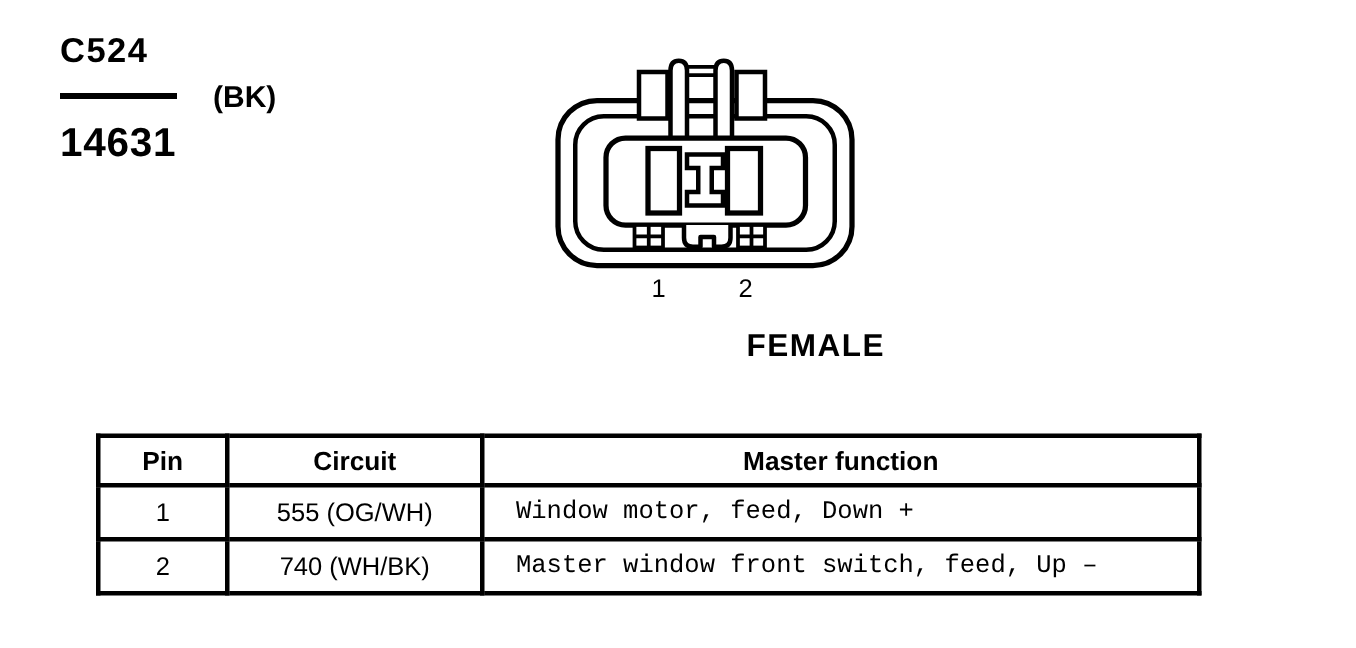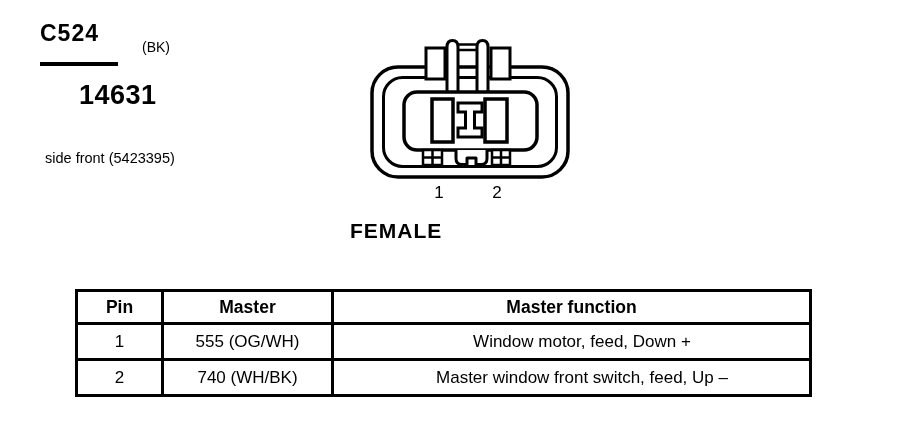--- a/index.html
+++ b/index.html
@@ -16,68 +16,67 @@
   
   .connector-id {
     left:40px; top:20px;
     font-size:23px; font-weight:bold; letter-spacing:1px;
   }
   .id-underline {
     left:40px; top:62px; width:78px; height:4px;
     background:var(--ink);
   }
   .color-code {
-    left:142px; top:39px;
-    font-size:14px; font-weight:normal;
+    left:142px; top:54px;
+    font-size:20px; font-weight:bold;
   }
   .part-number {
     left:40px; top:80px;
-    font-size:27px; font-weight:bold; letter-spacing:0.5px;margin-left:39px;
+    font-size:27px; font-weight:bold; letter-spacing:0.5px;
   }
   .description {
     left:45px; top:147px;
     font-size:14.5px; line-height:22px;
   }
 
   
   .connector-figure { left:350px; top:8px; width:240px; height:205px; }
   .gender-label {
     left:350px; top:219px; width:240px;
-    text-align:left; font-size:21px; font-weight:bold; letter-spacing:1px;
+    text-align:right; font-size:21px; font-weight:bold; letter-spacing:1px;
   }
 
   
-  .pinout-table-wrap { left:47px; top:289px; width:765px;padding-left:28px; }
+  .pinout-table-wrap { left:36px; top:289px; width:765px;padding-left:28px; }
   table {
     width:100%;
     border-collapse:collapse;
     table-layout:fixed;
   }
   th, td {
     border:3px solid var(--ink);
     font-size:17px;
     text-align:center;
     vertical-align:middle;
   }
   th { height:33px; font-weight:bold; font-size:17.5px; }
   td { height:36px; }
   .col-pin { width:86px; }
   .col-circuit { width:170px; }
   td.fn-cell, th.fn-head { }
-  td.fn-cell { text-align:center; padding-left:21px; }
+  td.fn-cell { text-align:left; padding-left:21px;font-family:Liberation Mono, monospace; }
 </style>
 </head>
 <body>
 
 <div class="abs connector-id">C524</div>
 <div class="abs id-underline"></div>
 <div class="abs color-code">(BK)</div>
 <div class="abs part-number">14631</div>
 <div class="abs description">
-  <div>side front (5423395)</div>
 </div>
 
 <svg class="abs connector-figure" viewBox="0 0 240 205" width="240" height="205" xmlns="http://www.w3.org/2000/svg">
 
   <rect x="22" y="59" width="196" height="110" rx="26" fill="#ffffff" stroke="#000" stroke-width="3.5"></rect>
 
   <rect x="33.5" y="69.5" width="173" height="89" rx="19" fill="none" stroke="#000" stroke-width="3"></rect>
 
   <rect x="76" y="40" width="19" height="31" fill="#ffffff" stroke="#000" stroke-width="3"></rect>
   <rect x="141" y="40" width="19" height="31" fill="#ffffff" stroke="#000" stroke-width="3"></rect>
@@ -117,21 +116,21 @@
 <div class="abs pinout-table-wrap">
   <table>
     <colgroup>
       <col class="col-pin">
         <col class="col-circuit">
         <col>
     </colgroup>
     <thead>
       <tr>
         <th>Pin</th>
-        <th>Master</th>
+        <th>Circuit</th>
         <th class="fn-head">Master function</th>
       </tr>
     </thead>
     <tbody>
       <tr>
         <td>1</td>
         <td>555 (OG/WH)</td>
         <td class="fn-cell">Window motor, feed, Down +</td>
       </tr>
       <tr>

